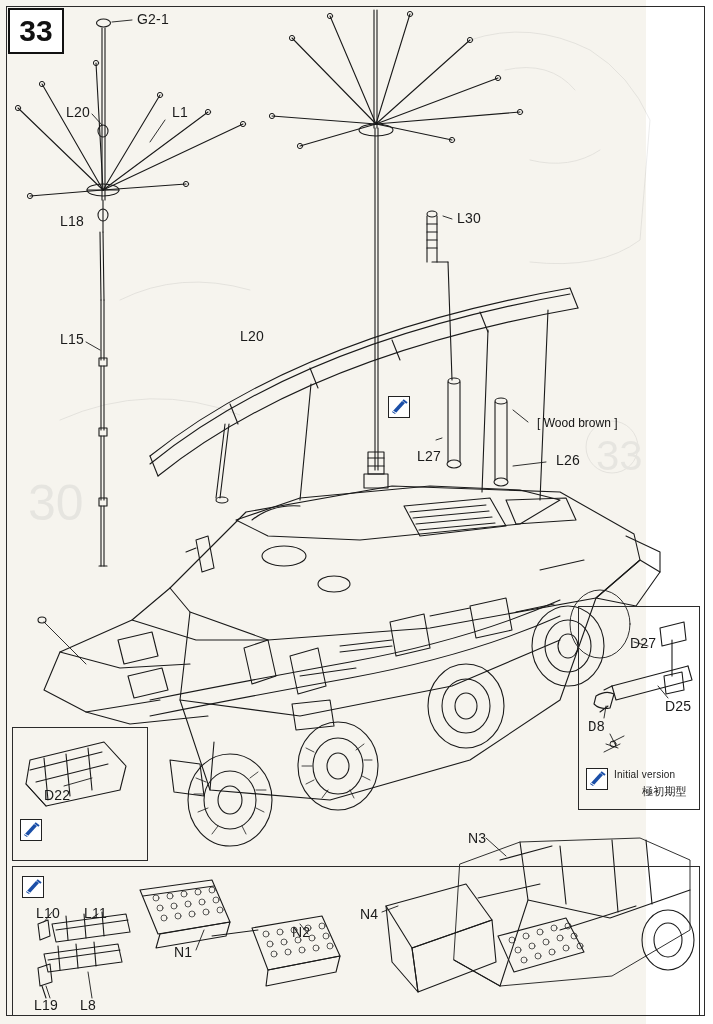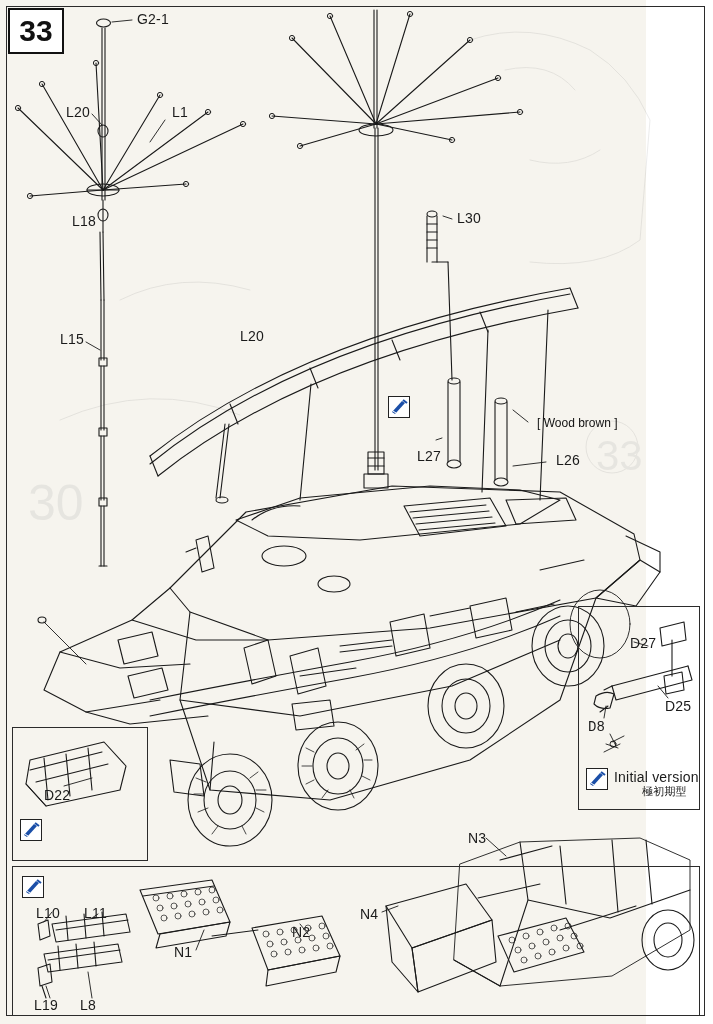--- a/index.html
+++ b/index.html
@@ -2,21 +2,21 @@
 <html><head>
 <meta charset="utf-8">
 <style>
   html,body{margin:0;padding:0;background:#ffffff;}
   body{width:713px;height:1024px;font-family:"Liberation Sans",sans-serif;overflow:hidden;}
   #page{position:relative;width:646px;height:1024px;background:#0f766e;}
   #sheet{position:absolute;inset:0;background:#f6f4ee;}
   .frame{position:absolute;left:6px;top:6px;width:699px;height:1010px;border:1px solid #2b2b2b;box-sizing:border-box;}
   svg.art{position:absolute;left:0;top:0;width:713px;height:1024px;}
   .lbl{position:absolute;font-family:"Liberation Sans",sans-serif;font-size:14px;color:#1a1a1a;white-space:nowrap;letter-spacing:.2px;}
-  .lbl.small{font-size:14px;}
+  .lbl.small{font-size:10px;}
   .lbl.jp{font-family:"DejaVu Sans",sans-serif;font-size:11px;}
   .stepnum{position:absolute;left:8px;top:8px;width:52px;height:42px;background:#ffffff;border:2px solid #111;display:flex;align-items:center;justify-content:center;font-size:30px;font-weight:bold;font-family:"Liberation Sans",sans-serif;color:#111;}
   .panel{position:absolute;border:1px solid #2b2b2b;background:rgba(255,255,255,0.0);box-sizing:border-box;}
   .paintbox{position:absolute;width:22px;height:22px;border:1px solid #222;background:#ffffff;box-sizing:border-box;}
   .paintbox svg{display:block;}
   .wb{position:absolute;font-size:12px;color:#111;}
 </style>
 </head>
 <body>
 
@@ -427,21 +427,21 @@
       </svg>
   </div>
 
   <div class="wb" style="left:530px;top:416px;margin-left:7px;">[  Wood  brown  ]</div>
   <div class="lbl small" style="left:614px;top:769px;">Initial version</div>
   <div class="lbl jp" style="left:642px;top:784px;font-family:Liberation Serif, serif;">極初期型</div>
 
   <div class="lbl" style="left:137px;top:11px;">G2-1</div>
   <div class="lbl" style="left:66px;top:104px;">L20</div>
   <div class="lbl" style="left:172px;top:104px;">L1</div>
-  <div class="lbl" style="left:72px;top:213px;">L18</div>
+  <div class="lbl" style="left:60px;top:213px;">L18</div>
   <div class="lbl" style="left:60px;top:331px;">L15</div>
   <div class="lbl" style="left:240px;top:328px;">L20</div>
   <div class="lbl" style="left:457px;top:210px;">L30</div>
   <div class="lbl" style="left:417px;top:448px;">L27</div>
   <div class="lbl" style="left:556px;top:452px;">L26</div>
   <div class="lbl" style="left:630px;top:635px;">D27</div>
   <div class="lbl" style="left:650px;top:698px;margin-left:15px;">D25</div>
   <div class="lbl" style="left:588px;top:719px;font-family:Liberation Mono, monospace;">D8</div>
   <div class="lbl" style="left:44px;top:787px;">D22</div>
   <div class="lbl" style="left:36px;top:905px;">L10</div>

